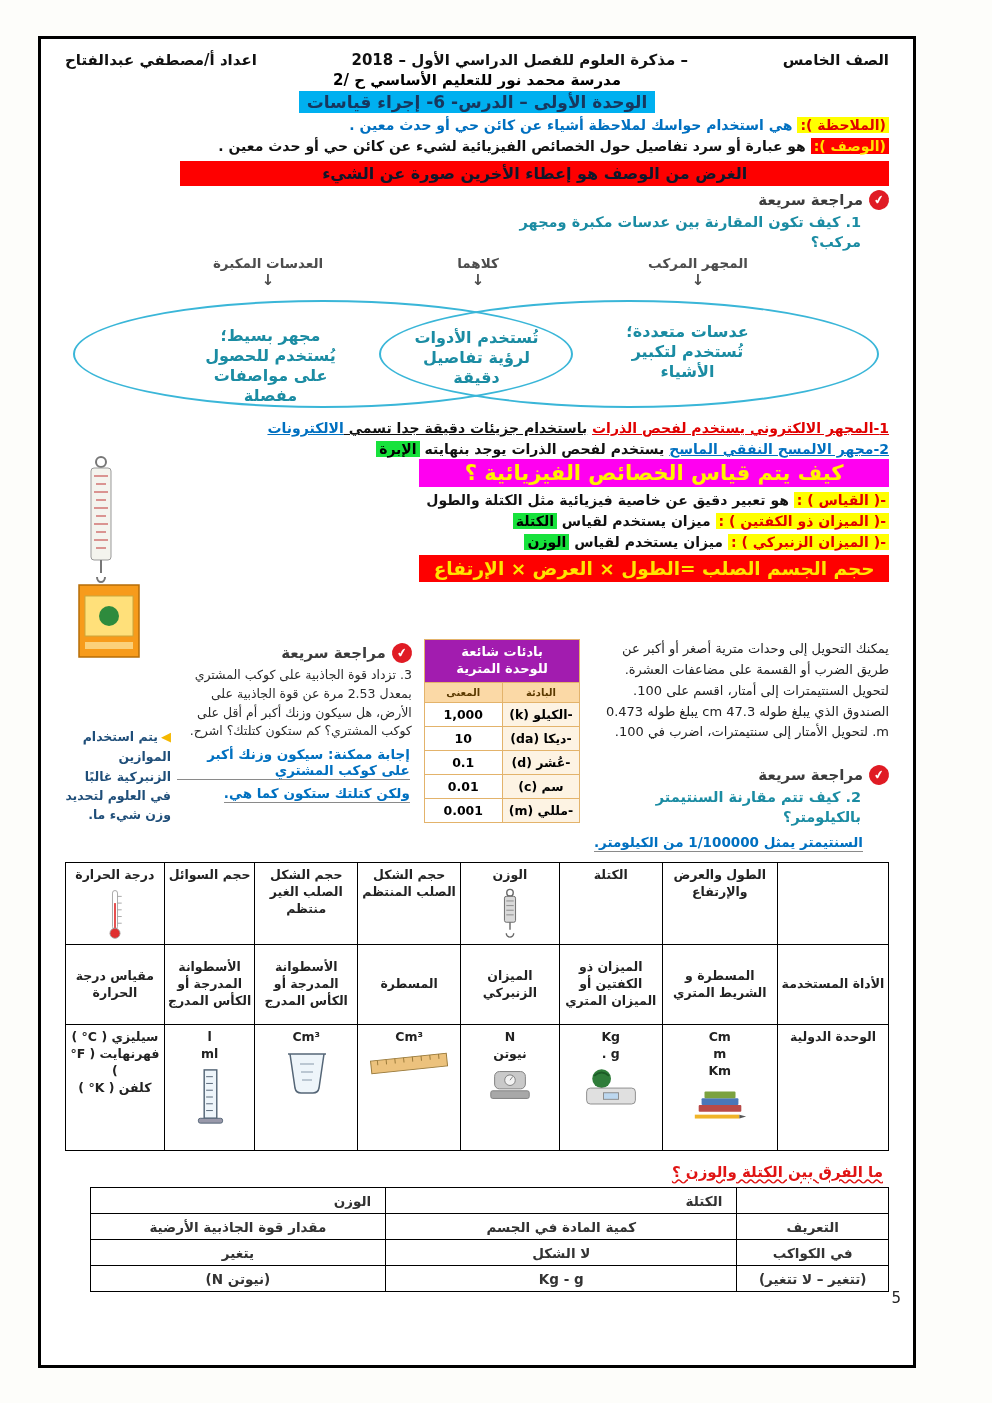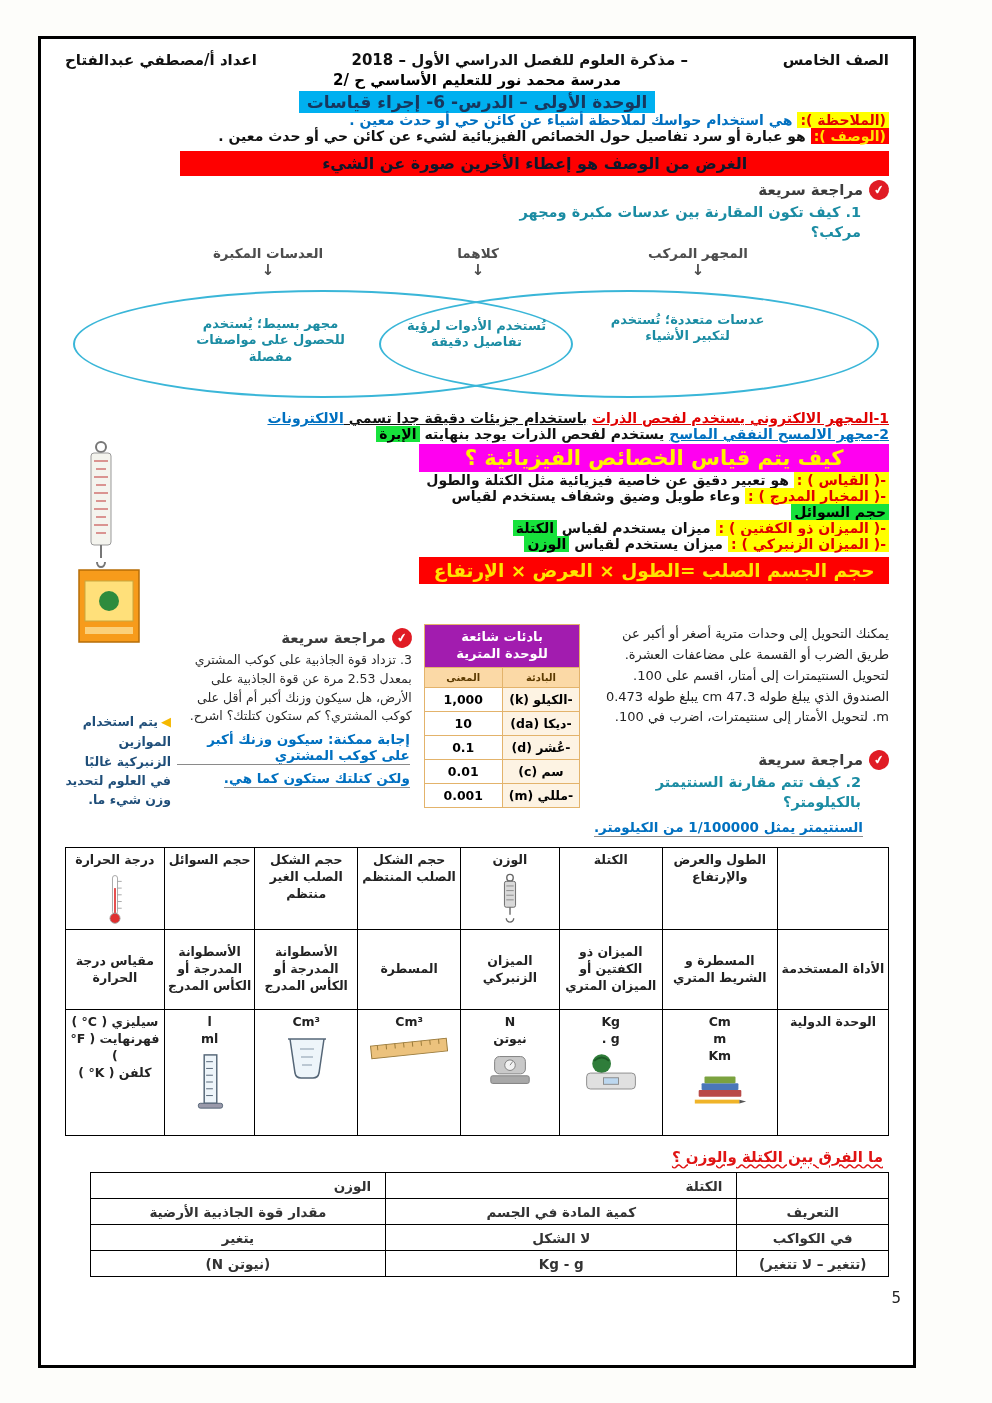--- a/index.html
+++ b/index.html
@@ -7,21 +7,21 @@
   body { background:#fdfdfa; font-family:"DejaVu Sans", sans-serif; position:relative; }
   .page { position:absolute; inset:0; direction:rtl; }
   .frame { position:absolute; left:38px; top:36px; width:878px; height:1332px;
            border:3px solid #000; background:#fff; padding:12px 24px 10px; overflow:hidden; }
 
   .hdr { display:flex; justify-content:space-between; font-size:15px; font-weight:bold; color:#111; }
   .school { text-align:center; font-weight:bold; font-size:15px; margin-top:2px; }
   .title-line { text-align:center; margin-top:3px; }
   .hl-cyan { background:#00b0f0; color:#17375e; font-weight:bold; font-size:17px; padding:1px 8px; }
 
-  .line { font-size:14px; font-weight:bold; color:#111; }
+  .line { font-size:14px; font-weight:bold; margin-top:5px; color:#111; }
   .hl-yellow { background:#ffff00; color:#e00000; padding:0 3px; }
   .hl-red { background:#fe0000; color:#ffe400; padding:0 3px; }
   .hl-green { background:#17e23c; color:#000; padding:0 3px; }
   .blue { color:#0070c0; }
   .red { color:#e00000; }
   .u { text-decoration:underline; }
   .pre { white-space:pre-line; }
 
   .banner-purpose { background:#fe0000; color:#0f172a; font-size:16px; font-weight:bold;
                     text-align:center; width:86%; padding:3px 6px; margin:7px 0 3px; }
@@ -34,21 +34,21 @@
   .qr-q { color:#1b8ca3; font-weight:bold; font-size:14.5px; margin:3px 28px 2px 0; line-height:1.35; }
 
   .venn { position:relative; height:158px; margin:4px 0 6px; }
   .v-label { position:absolute; top:0; width:170px; text-align:center; font-weight:bold;
              font-size:13.5px; color:#4d4d4d; line-height:1.15; }
   .v-arrow { display:block; font-size:15px; color:#4d4d4d; }
   .ellipse { position:absolute; top:44px; height:108px; width:500px;
              border:2px solid #3ab6d8; border-radius:50%; }
   .e-left { left:8px; }
   .e-right { left:314px; }
-  .v-text { position:absolute; width:155px; text-align:center; font-size:13px; font-weight:bold;
+  .v-text { position:absolute; width:155px; text-align:center; font-size:16px; font-weight:bold;
             color:#1b8ca3; line-height:1.25; }
   .vt-left { left:128px; top:70px; }
   .vt-center { left:334px; top:72px; }
   .vt-right { left:545px; top:66px; }
 
   .region-a { display:flex; gap:8px; margin-top:2px; min-height:172px; }
   .ra-right { width:57%; }
   .ra-left { flex:1; position:relative; }
   .banner-magenta { background:#ff00f0; color:#fff200; font-size:21px; font-weight:bold;
                     text-align:center; padding:2px 6px; }
@@ -159,25 +159,20 @@
       <span> يستخدم لفحص الذرات يوجد بنهايته </span>
       <span class="hl-green">الإبرة</span>
     </p>
 
     <div class="region-a">
       <div class="ra-right">
         <div class="banner-magenta">كيف يتم قياس الخصائص الفيزيائية ؟</div>
         <p class="line">
           <span class="hl-yellow">-( القياس ) :</span>
           <span> هو تعبير دقيق عن خاصية فيزيائية مثل الكتلة والطول</span>
-        </p>
-        <p class="line">
-          <span class="hl-yellow">-( المخبار المدرج ) :</span>
-          <span> وعاء طويل وضيق وشفاف يستخدم لقياس </span>
-          <span class="hl-green">حجم السوائل</span>
         </p>
         <p class="line">
           <span class="hl-yellow">-( الميزان ذو الكفتين ) :</span>
           <span> ميزان يستخدم لقياس </span>
           <span class="hl-green">الكتلة</span>
         </p>
         <p class="line">
           <span class="hl-yellow">-( الميزان الزنبركي ) :</span>
           <span> ميزان يستخدم لقياس </span>
           <span class="hl-green">الوزن</span>

